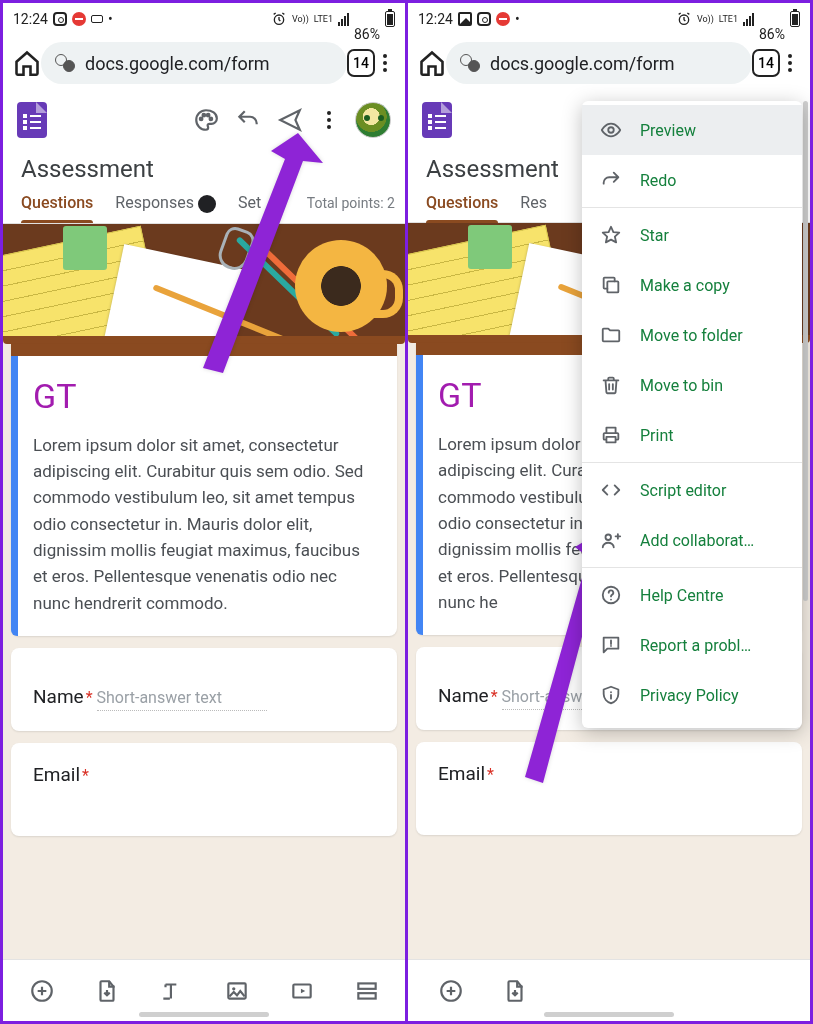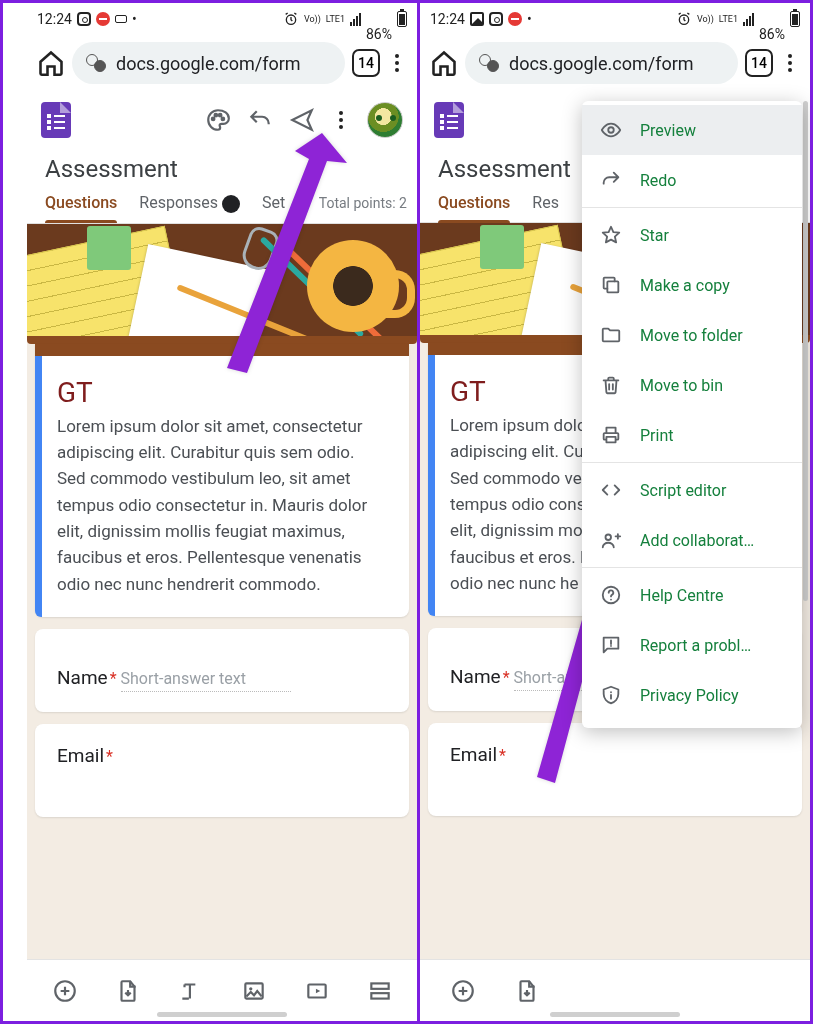--- a/index.html
+++ b/index.html
@@ -1,17 +1,17 @@
 <!DOCTYPE html>
 <html><head>
 <meta charset="utf-8">
 <style>
   * { box-sizing: border-box; margin: 0; padding: 0; }
   body { font-family: Roboto, Arial, sans-serif; background: #fff; }
-  .wrap { display: flex; width: 813px; height: 1024px; border: 3px solid #7c1fe0; padding-left: 24px; }
+  .wrap { display: flex; width: 813px; height: 1024px; border: 3px solid #7c1fe0; }
   .pane { flex: 1; position: relative; overflow: hidden; background: #fff; display: flex; flex-direction: column; }
   .pane:first-child { border-right: 3px solid #7c1fe0; }
 
   
   .status { height: 32px; display: flex; align-items: center; justify-content: space-between; padding: 0 10px; font-size: 14px; color: #222; }
   .status-left, .status-right { display: flex; align-items: center; gap: 5px; }
   .status svg { width: 16px; height: 16px; fill: #222; }
   .status .red-stop { width:14px; height:14px; background:#e53935; border-radius:50%; position:relative; }
   .status .red-stop:after{content:"";position:absolute;left:3px;top:6px;width:8px;height:2px;background:#fff;}
   .status .ig { width:14px;height:14px;border:2px solid #222;border-radius:4px;position:relative;}
@@ -22,21 +22,21 @@
   .status .sm{font-size:9px;line-height:9px;}
   .battlabel{font-size:14px;margin-top:30px;}
   .batt{width:10px;height:16px;border:1.5px solid #222;border-radius:2px;position:relative;display:inline-block;}
   .batt:before{content:"";position:absolute;top:-3px;left:2px;width:4px;height:2px;background:#222;}
   .batt:after{content:"";position:absolute;bottom:1px;left:1px;right:1px;top:2px;background:#222;}
   .sig{display:inline-flex;align-items:flex-end;gap:1px;}
   .sig span{width:2px;background:#222;}
   .sig span:nth-child(1){height:4px}.sig span:nth-child(2){height:7px}.sig span:nth-child(3){height:10px}.sig span:nth-child(4){height:13px}
 
   
-  .addr { height: 56px; display: flex; align-items: center; padding: 0 10px; gap: 7px; text-align: center; }
+  .addr { height: 56px; display: flex; align-items: center; padding: 0 10px; gap: 0; text-align: center; }
   .home-ic{width:28px;height:28px;}
   .urlbox { flex: 1; background: #eef2f3; border-radius: 24px; height: 42px; display: flex; align-items: center; padding: 0 14px; gap: 10px; color: #202124; font-size: 18px; overflow: hidden; white-space: nowrap; }
   .urlbox .toggle{width:20px;height:14px;position:relative;}
   .urlbox .toggle:before{content:"";position:absolute;width:10px;height:10px;border:1.5px solid #555;border-radius:50%;left:0;top:-2px;}
   .urlbox .toggle:after{content:"";position:absolute;width:10px;height:10px;border:1.5px solid #555;border-radius:50%;right:0;bottom:-2px;background:#555;}
   .tabcount { width: 28px; height: 28px; border: 2.5px solid #222; border-radius: 7px; display:flex;align-items:center;justify-content:center;font-size:14px;font-weight:500;}
   .dots3{display:flex;flex-direction:column;gap:3px;align-items:center;width:20px;}
   .dots3 span{width:4px;height:4px;background:#222;border-radius:50%;}
 
   
@@ -68,21 +68,21 @@
   .hero .clip{position:absolute;left:218px;top:4px;width:30px;height:42px;border:3px solid #a9b2b8;border-radius:10px 10px 14px 14px;background:transparent;transform:rotate(20deg);}
   .hero .pen1{position:absolute;left:145px;top:88px;width:150px;height:6px;background:#e9a33b;transform:rotate(22deg);border-radius:3px;}
   .hero .pen2{position:absolute;left:215px;top:60px;width:140px;height:6px;background:#2aa9a0;transform:rotate(44deg);border-radius:3px;}
   .hero .pen3{position:absolute;left:235px;top:65px;width:140px;height:6px;background:#ef6c3a;transform:rotate(44deg);border-radius:3px;}
   .hero .cup{position:absolute;right:18px;top:16px;width:92px;height:92px;border-radius:50%;background:radial-gradient(circle at 50% 50%,#3b2a1d 0 30%,#f4b642 31% 100%);}
   .hero .cup:after{content:"";position:absolute;right:-16px;top:30px;width:26px;height:32px;border:8px solid #f4b642;border-left:none;border-radius:0 20px 20px 0;}
 
   .card{background:#fff;margin:12px 8px;border-radius:8px;padding:20px 22px;position:relative;box-shadow:0 1px 2px rgba(0,0,0,.1);}
   .card.header{border-top:12px solid #8a4a20;margin-top:0;border-radius:0 0 8px 8px;}
   .card.header:before{content:"";position:absolute;left:0;top:0;bottom:0;width:7px;background:#4285f4;border-radius:0 0 0 6px;}
-  .form-h1{font-size:28px;font-weight:400;color:#7f1d1d;margin-bottom:4px;}
+  .form-h1{font-size:34px;font-weight:400;color:#a21caf;margin-bottom:16px;}
   .form-desc{font-size:17px;line-height:1.55;color:#4b4f54;}
 
   .q-label{font-size:19px;color:#202124;}
   .req{color:#d93025;margin-left:2px;}
   .answer-ph{color:#9aa0a6;font-size:16px;margin-top:20px;border-bottom:1px dotted #bbb;padding-bottom:3px;display:inline-block;min-width:170px;}
 
   
   .btm{position:absolute;left:0;right:0;bottom:0;height:62px;background:#fff;border-top:1px solid #e3e3e3;display:flex;align-items:center;justify-content:space-around;padding:0 6px;}
   .btm .bic{width:30px;height:30px;display:flex;align-items:center;justify-content:center;}
   .btm svg{width:26px;height:26px;stroke:#5f6368;fill:none;stroke-width:2;}

